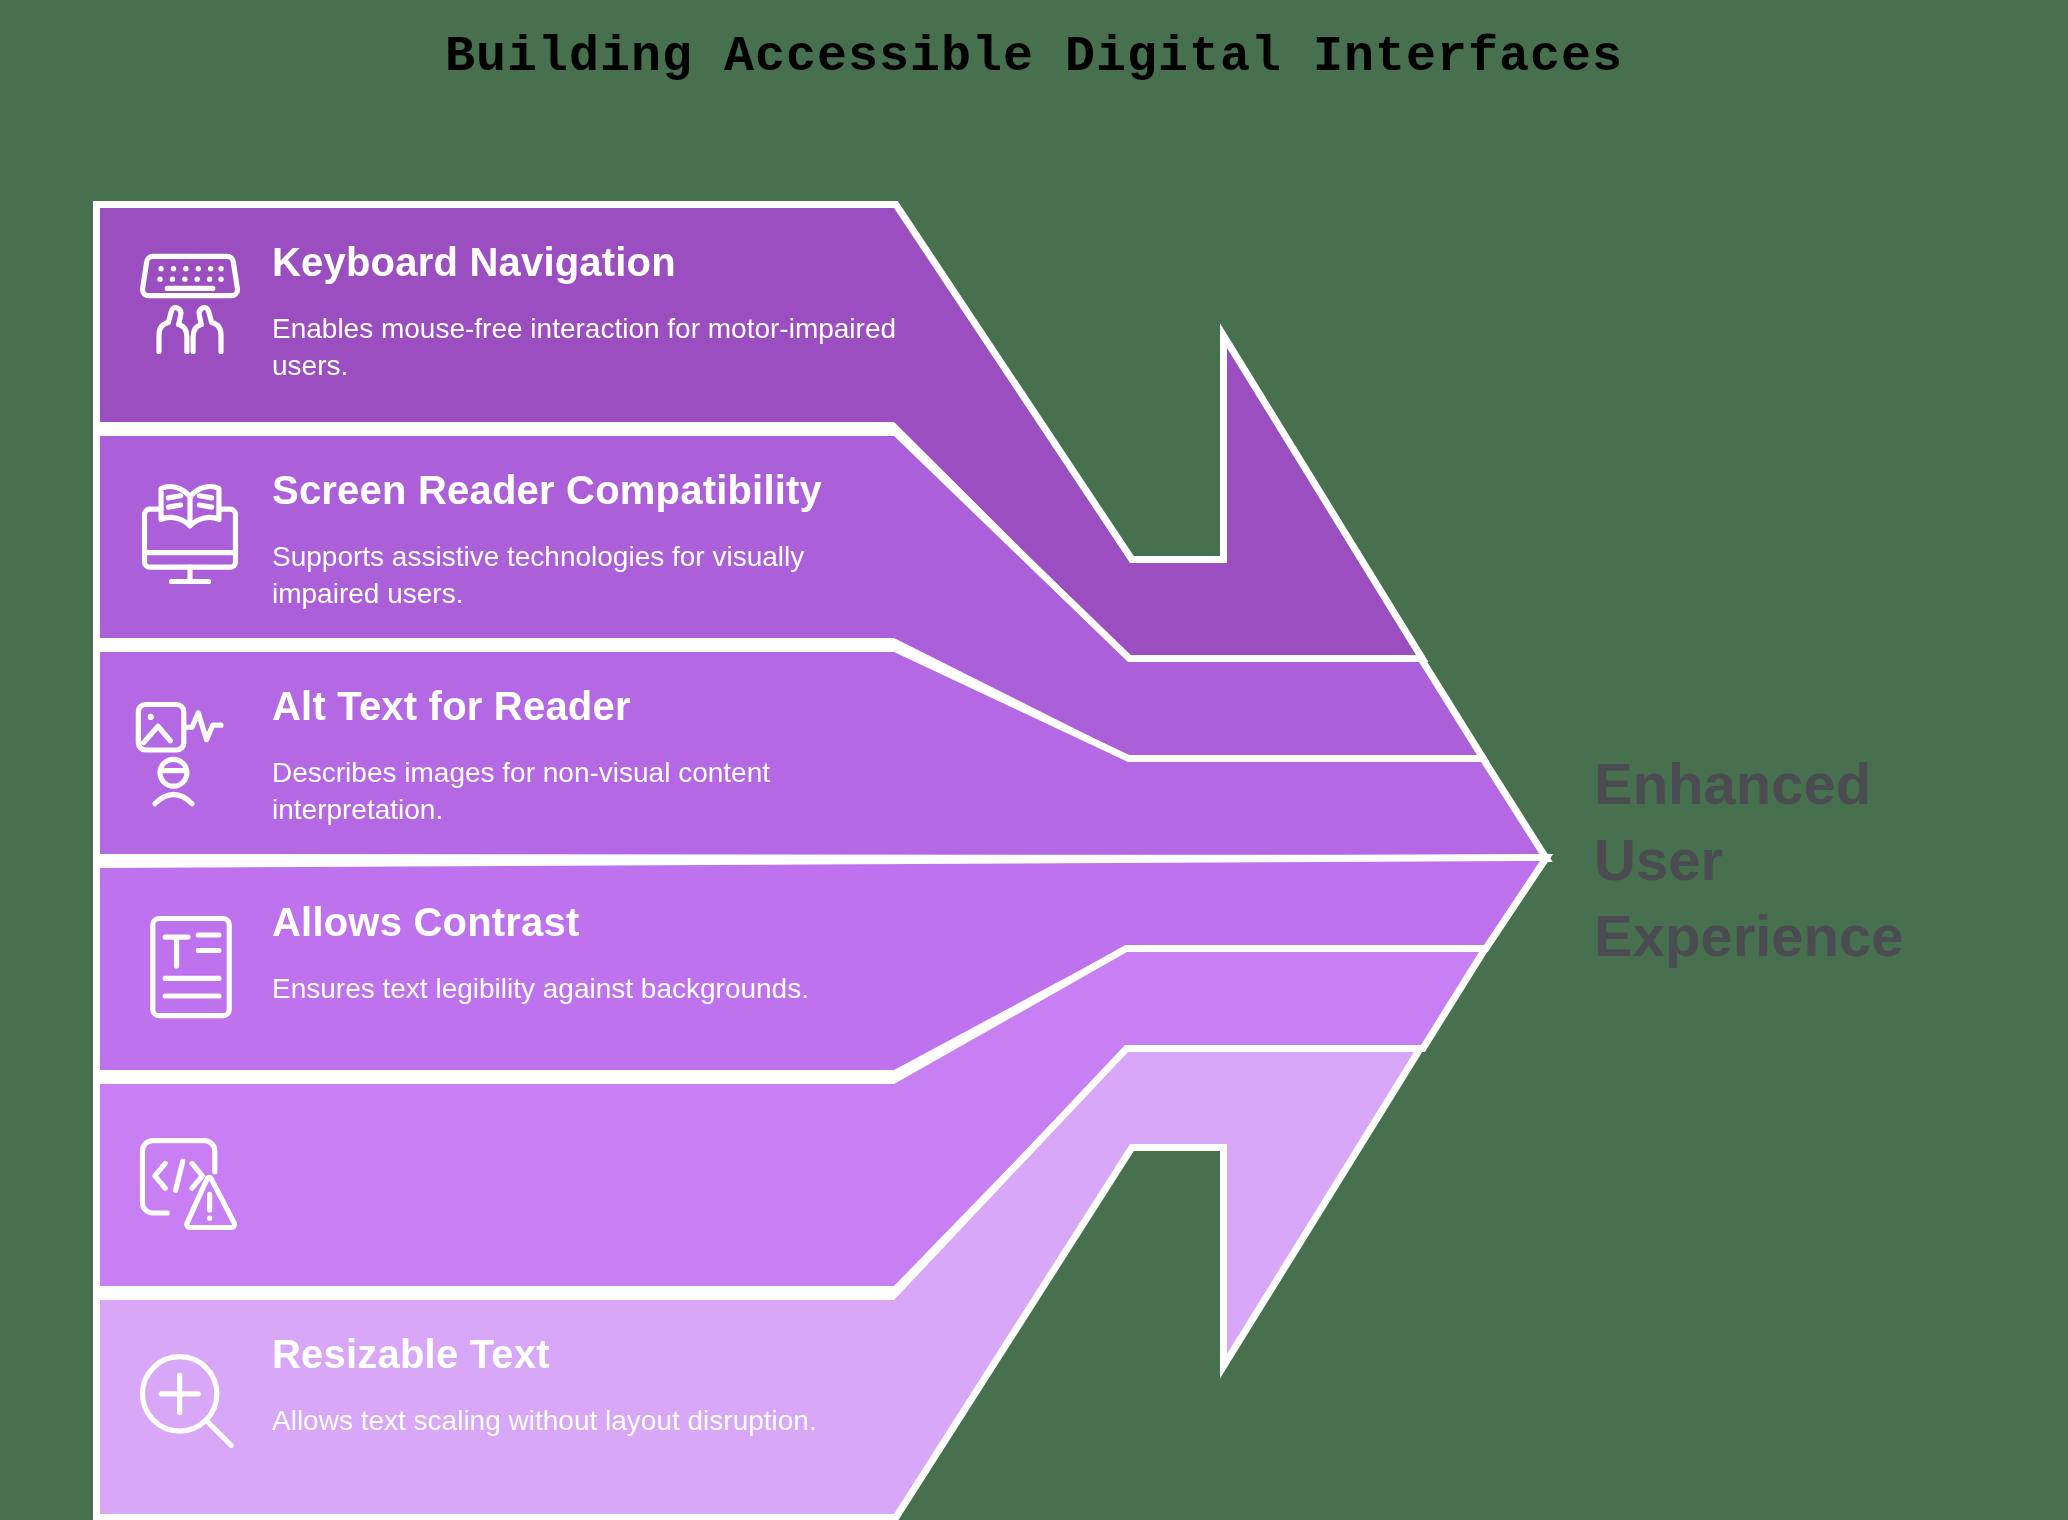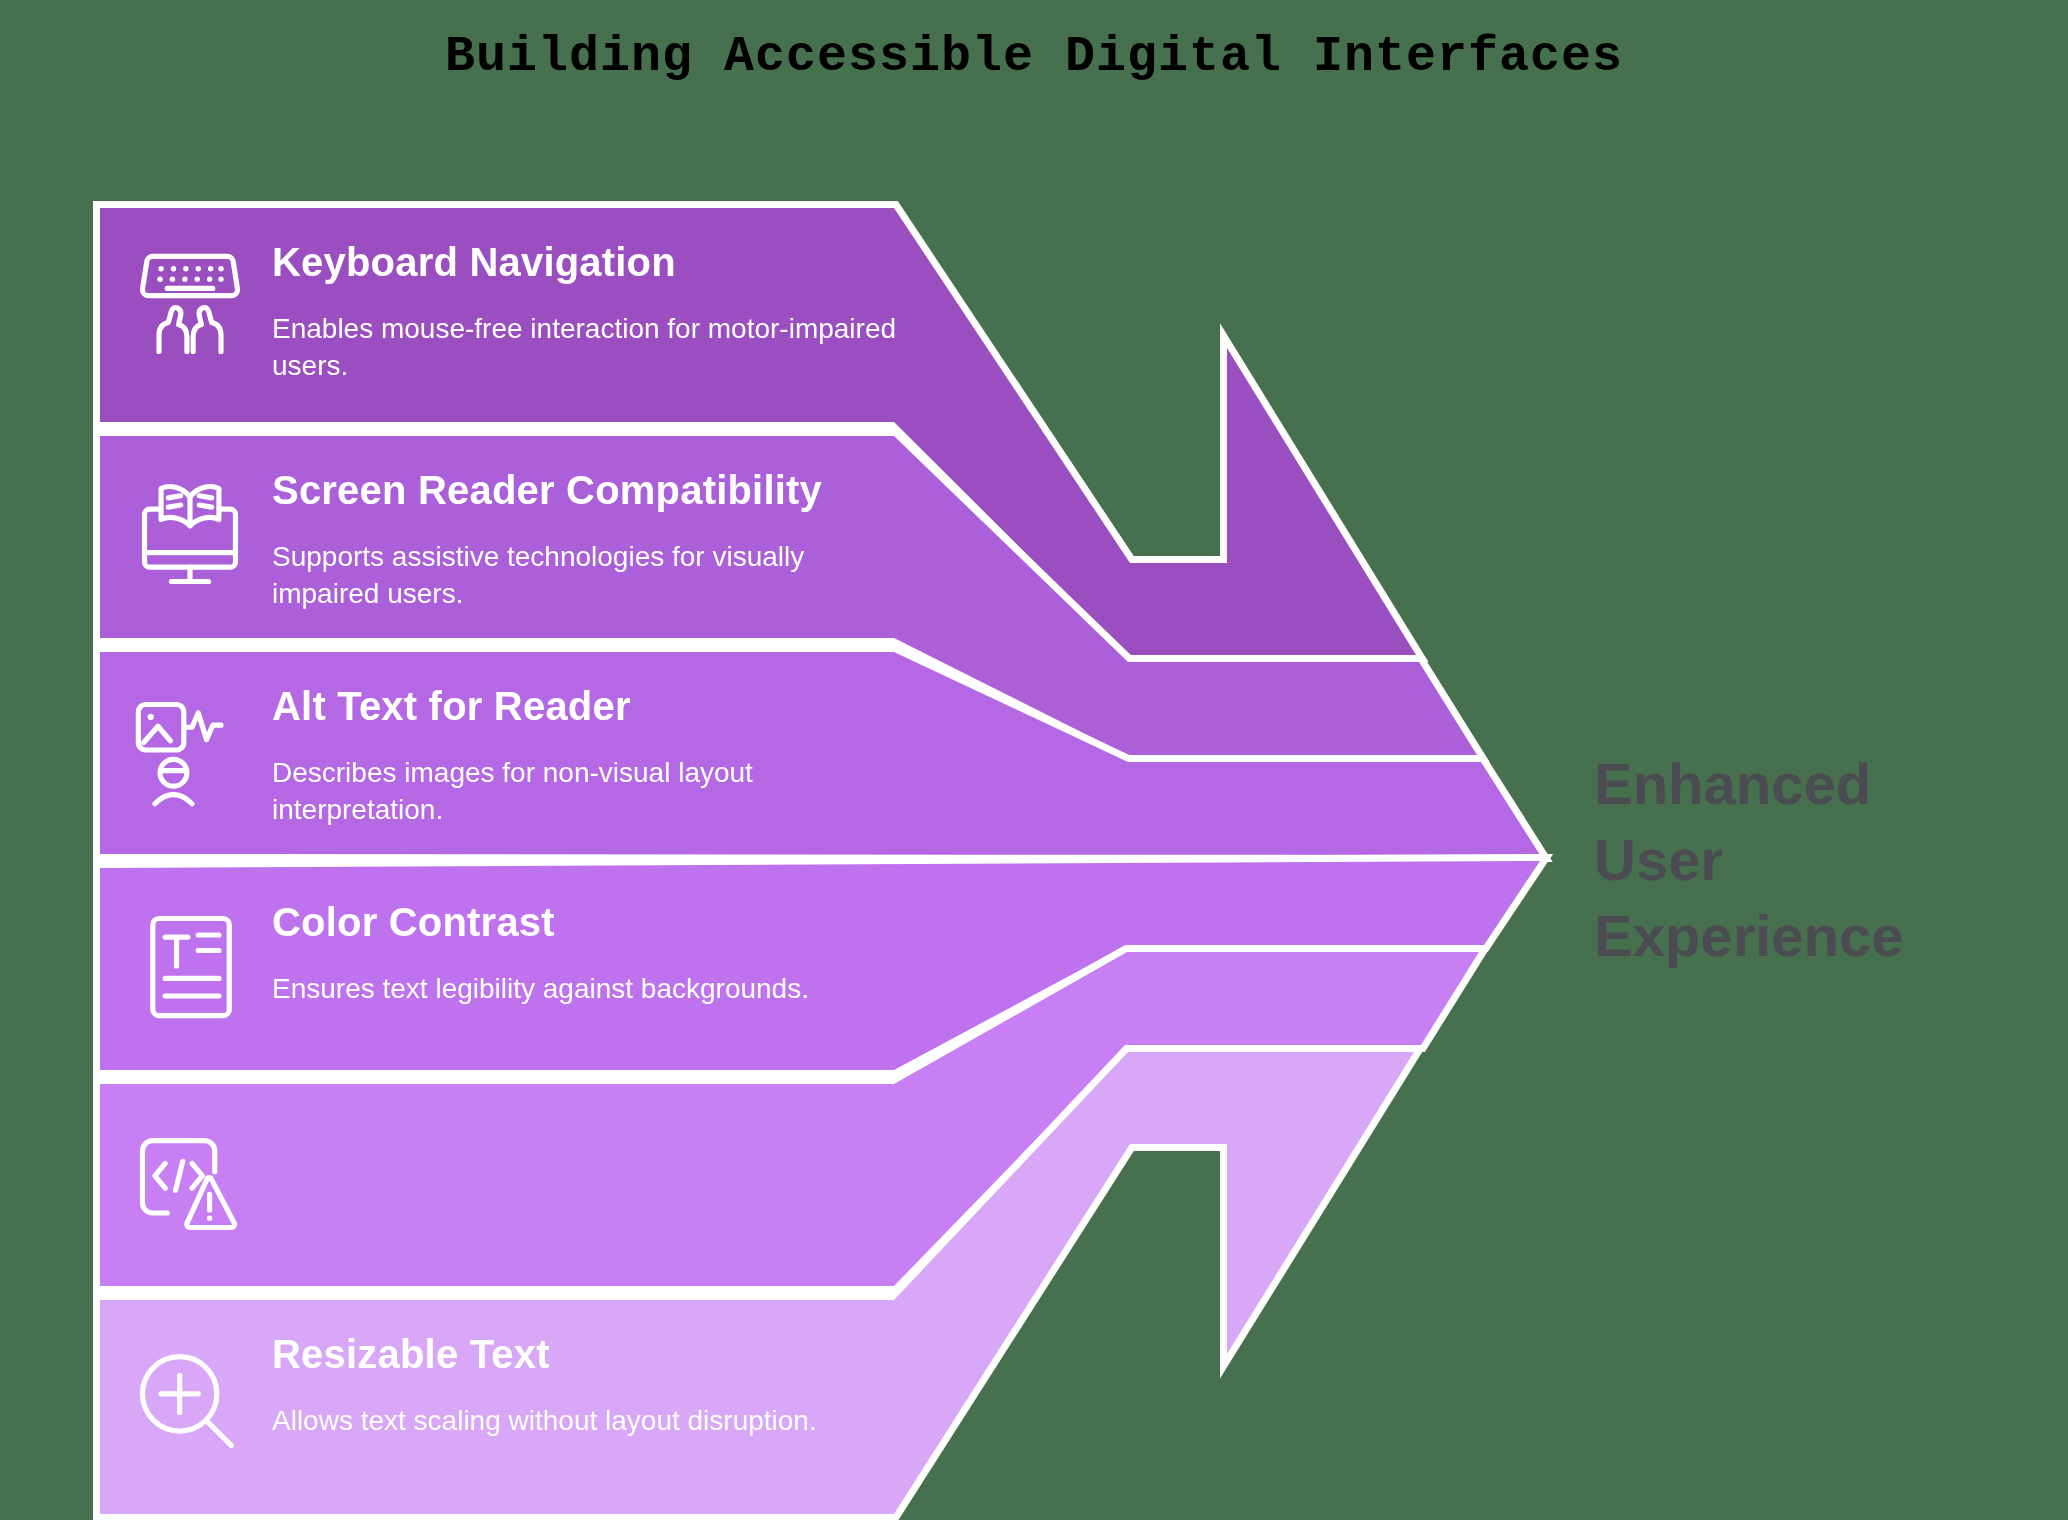--- a/index.html
+++ b/index.html
@@ -91,33 +91,33 @@
       <circle cx="22" cy="28" r="3" fill="#ffffff" stroke="none"></circle>
       <path d="M15,53 L29,37 L41,51"></path>
       <path d="M56,38 h6 l6,-14 l8,26 l6,-14 h8"></path>
       <circle cx="44" cy="82" r="13"></circle>
       <path d="M32,80 H56"></path>
       <path d="M26,112 Q44,94 62,112"></path>
     </svg>
   </div>
   <div class="band-content bc3">
     <h3>Alt Text for Reader</h3>
-    <p>Describes images for non-visual layout interpretation.</p>
+    <p>Describes images for non-visual content interpretation.</p>
   </div>
 
   <div class="band-icon bi4">
     <svg width="124" height="124" viewBox="0 0 120 120">
       <rect x="24" y="14" width="74" height="94" rx="6"></rect>
       <path d="M36,32 H58 M47,32 V60"></path>
       <path d="M68,30 H88 M68,45 H88"></path>
       <path d="M36,72 H88 M36,89 H88"></path>
     </svg>
   </div>
   <div class="band-content bc4">
-    <h3>Color Contrast</h3>
+    <h3>Allows Contrast</h3>
     <p>Ensures text legibility against backgrounds.</p>
   </div>
 
   <div class="band-icon bi5">
     <svg width="124" height="124" viewBox="0 0 120 120">
       <path d="M84,50 V30 a10,10 0 0 0 -10,-10 H24 a10,10 0 0 0 -10,10 v50 a10,10 0 0 0 10,10 h14"></path>
       <path d="M36,42 L26,54 L36,66"></path>
       <path d="M62,42 L72,54 L62,66"></path>
       <path d="M53,40 L46,68"></path>
       <path d="M80,56 L103,100 a3,3 0 0 1 -3,4 H60 a3,3 0 0 1 -3,-4 L77,56 a3,3 0 0 1 3,0 z" fill="#c87ff4"></path>

